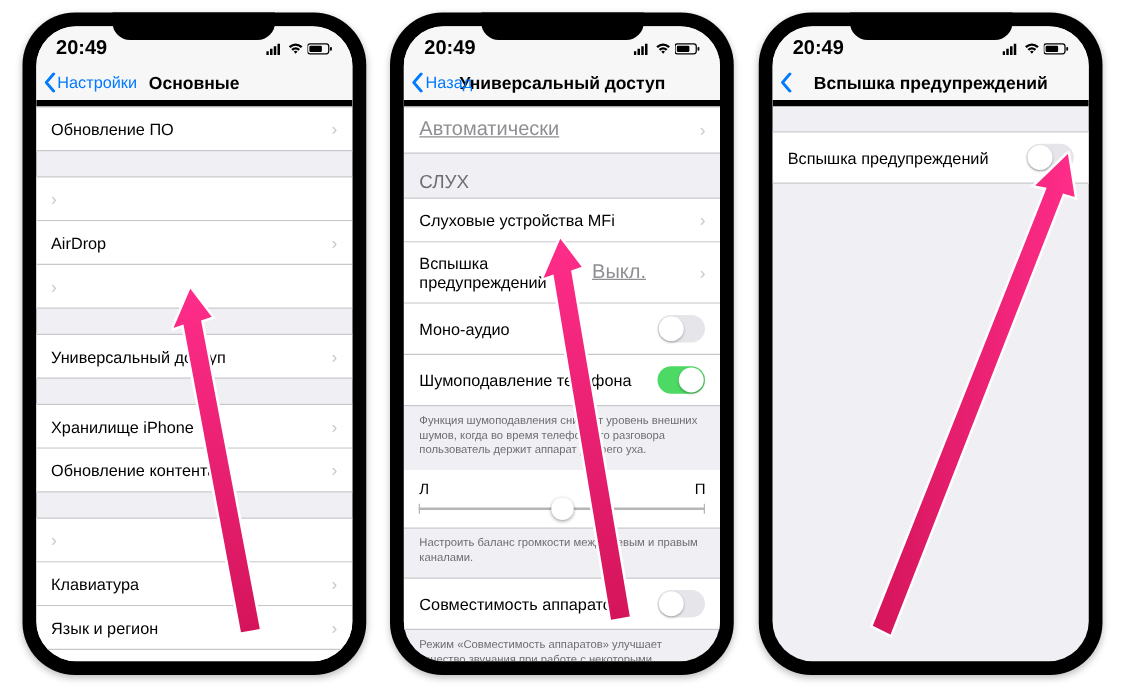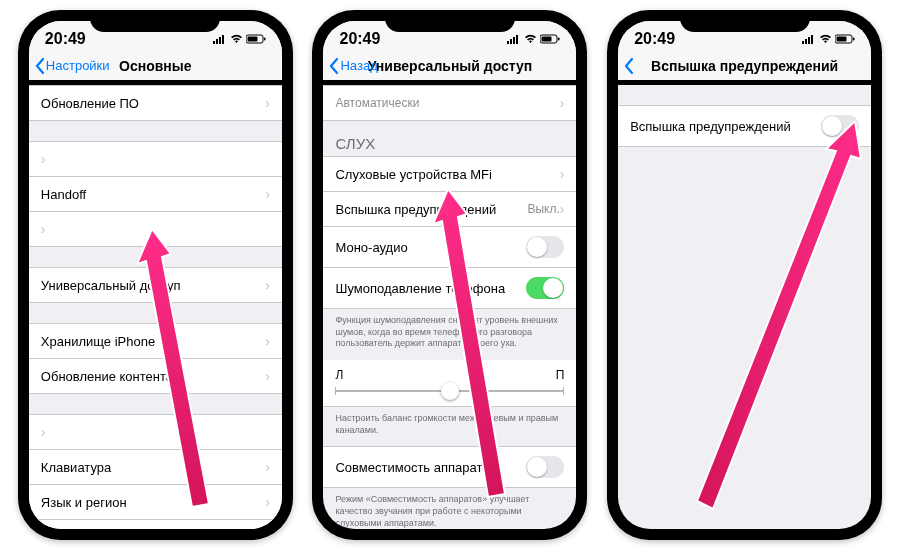--- a/index.html
+++ b/index.html
@@ -54,24 +54,25 @@
   }
   .group-header {
     padding: 14px 12px 4px 12px; font-size: 15px; color: #6d6d72;
     text-transform: uppercase;
   }
   .row {
     background: #fff; padding: 9px 12px;
     border-bottom: 0.5px solid #c8c7cc;
     display: flex; align-items: center; justify-content: space-between;
     min-height: 34px;
+    gap: 21px;
   }
   .row.first { border-top: 0.5px solid #c8c7cc; }
   .row .label { flex: 1; }
-  .row .detail { color: #8e8e93; font-size: 12px; margin-right: 0; }
+  .row .detail { color: #8e8e93; font-size: 16px; margin-right: 22px; text-decoration: underline; }
   .chev { color: #c7c7cc; font-size: 14px; }
   .toggle {
     width: 38px; height: 22px; border-radius: 11px; background: #e5e5ea;
     position: relative; flex-shrink: 0;
   }
   .toggle.on { background: #4cd964; }
   .toggle::after {
     content: ""; position: absolute; width: 20px; height: 20px; border-radius: 50%;
     background: #fff; top: 1px; left: 1px; box-shadow: 0 1px 2px rgba(0,0,0,.3);
   }
@@ -137,21 +138,21 @@
     <div class="content">
       <div class="row first">
           <span class="label">Обновление ПО</span>
           <span class="chev">›</span>
         </div>
       <div class="spacer"></div>
       <div class="row first">
           <span class="chev">›</span>
         </div>
       <div class="row">
-          <span class="label">Handoff</span>
+          <span class="label">AirDrop</span>
           <span class="chev">›</span>
         </div>
       <div class="row">
           <span class="chev">›</span>
         </div>
       <div class="spacer"></div>
       <div class="row first">
           <span class="label">Универсальный доступ</span>
           <span class="chev">›</span>
         </div>

